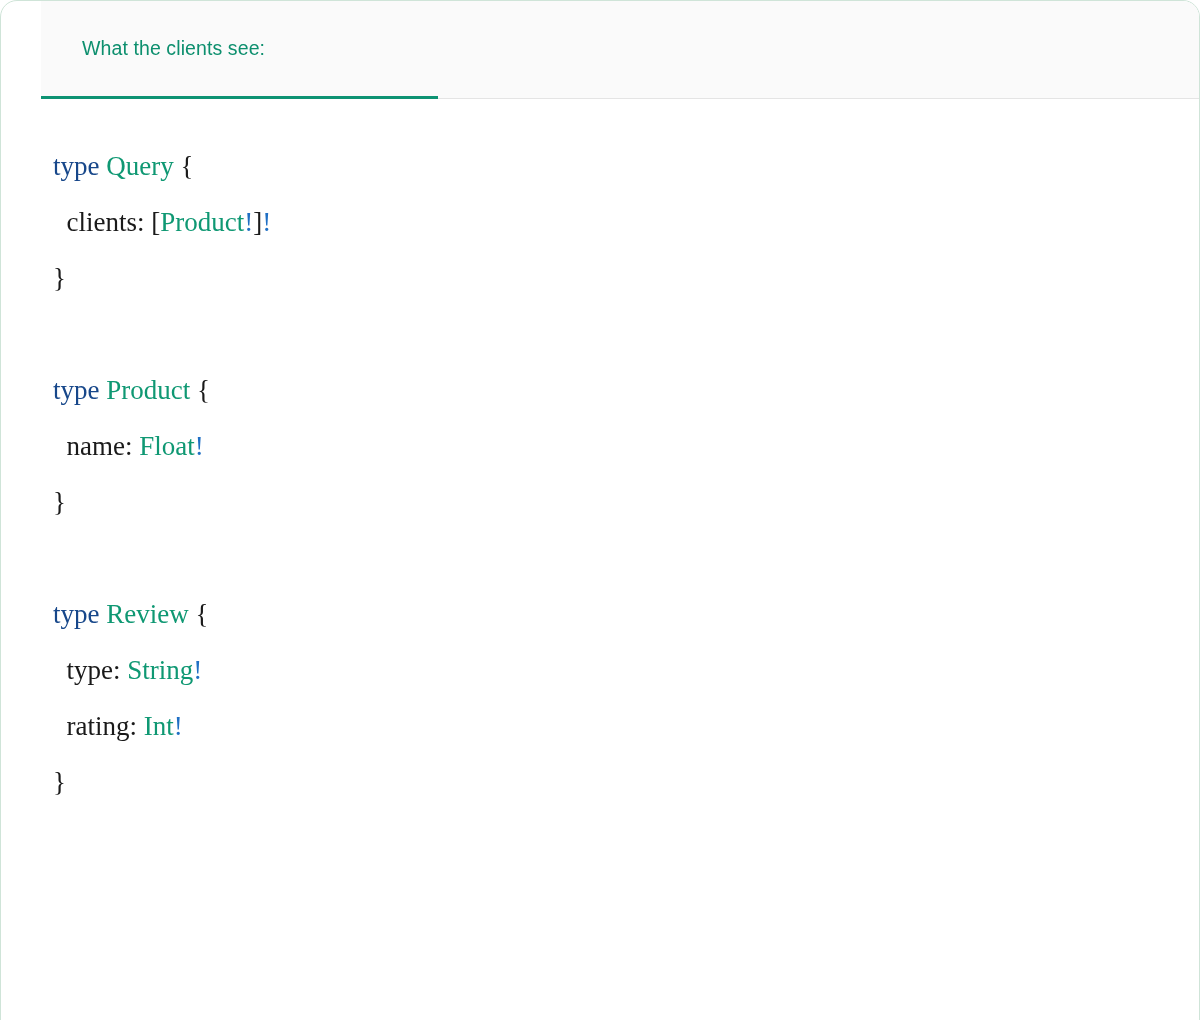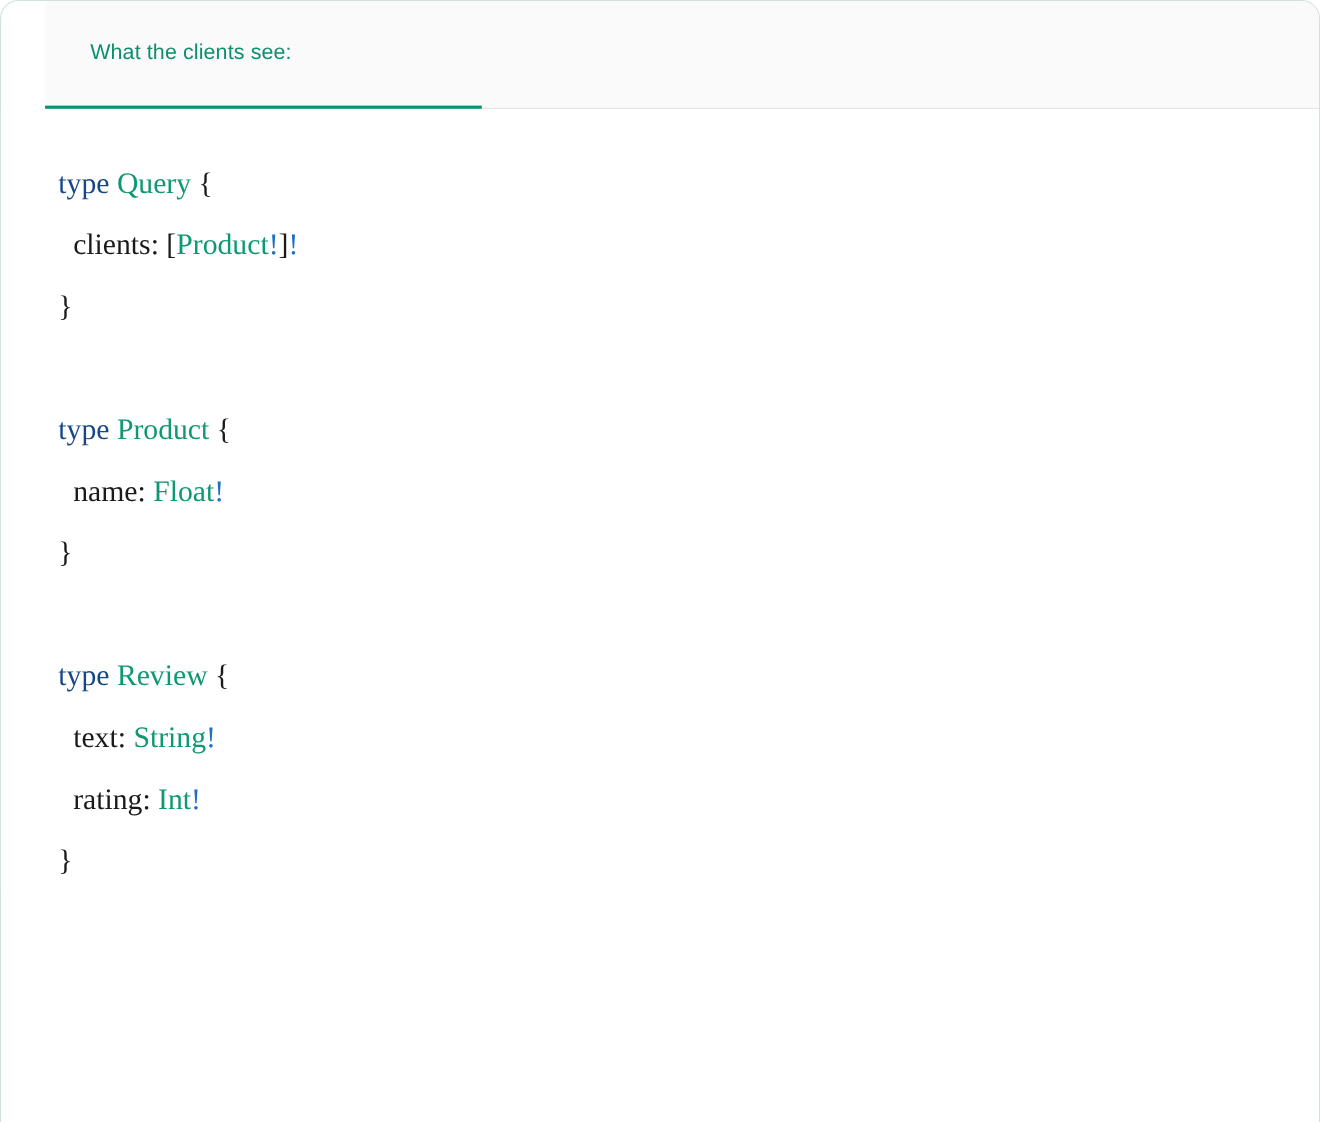--- a/index.html
+++ b/index.html
@@ -106,19 +106,19 @@
   <div class="code-body">
     <pre class="code-block" id="code-block"><span class="code-line"><span class="tok-kw">type</span><span class="tok-plain"> </span><span class="tok-type">Query</span><span class="tok-plain"> </span><span class="tok-punct">{</span>
 </span><span class="code-line"><span class="tok-field">  clients:</span><span class="tok-plain"> </span><span class="tok-punct">[</span><span class="tok-type">Product</span><span class="tok-bang">!</span><span class="tok-punct">]</span><span class="tok-bang">!</span>
 </span><span class="code-line"><span class="tok-punct">}</span>
 </span><span class="code-line blank">
 </span><span class="code-line"><span class="tok-kw">type</span><span class="tok-plain"> </span><span class="tok-type">Product</span><span class="tok-plain"> </span><span class="tok-punct">{</span>
 </span><span class="code-line"><span class="tok-field">  name:</span><span class="tok-plain"> </span><span class="tok-type">Float</span><span class="tok-bang">!</span>
 </span><span class="code-line"><span class="tok-punct">}</span>
 </span><span class="code-line blank">
 </span><span class="code-line"><span class="tok-kw">type</span><span class="tok-plain"> </span><span class="tok-type">Review</span><span class="tok-plain"> </span><span class="tok-punct">{</span>
-</span><span class="code-line"><span class="tok-field">  text:</span><span class="tok-plain"> </span><span class="tok-type">String</span><span class="tok-bang">!</span>
+</span><span class="code-line"><span class="tok-field">  type:</span><span class="tok-plain"> </span><span class="tok-type">String</span><span class="tok-bang">!</span>
 </span><span class="code-line"><span class="tok-field">  rating:</span><span class="tok-plain"> </span><span class="tok-type">Int</span><span class="tok-bang">!</span>
 </span><span class="code-line"><span class="tok-punct">}</span>
 </span></pre>
   </div>
 
 </div>
 
 </body></html>

